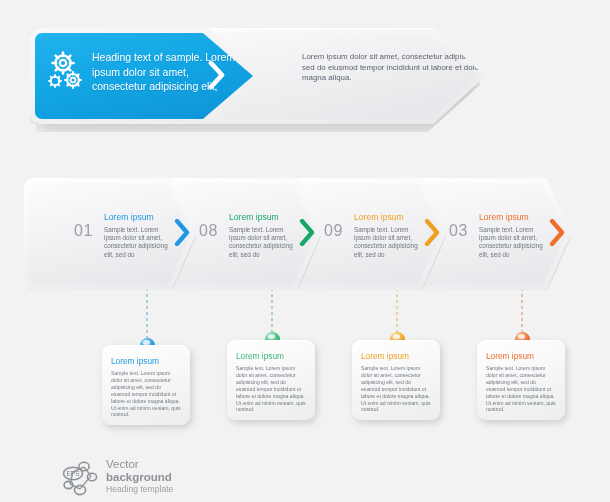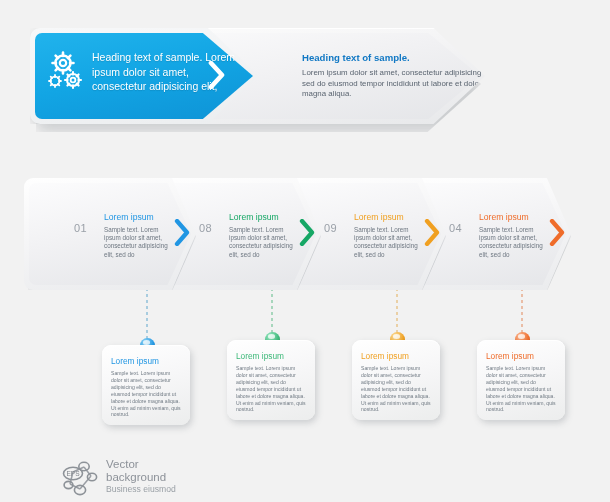--- a/index.html
+++ b/index.html
@@ -86,21 +86,21 @@
     position:absolute;left:5px;top:5px;width:162px;height:102px;
     background:linear-gradient(168deg,#fcfcfd 0%,#f2f2f4 46%,#e5e6e9 100%);
     clip-path:polygon(0 0, 85.5% 0, 100% 50%, 85.5% 100%, 0 100%, 8% 50%);
   }
   .seg.first .shadow,.seg.first .outer{clip-path:polygon(0 0, 86% 0, 100% 50%, 86% 100%, 0 100%);}
   .seg.first .outer{border-radius:9px 0 0 9px;}
   .seg.first .inner{clip-path:polygon(0 0, 85.5% 0, 100% 50%, 85.5% 100%, 0 100%);border-radius:7px 0 0 7px;}
 
   .seg-num{
     position:absolute;left:50px;top:44px;
-    font-size:11px;color:#9aa0a8;letter-spacing:.5px;font-family:"Liberation Sans",sans-serif;
+    font-size:16px;color:#9aa0a8;letter-spacing:.5px;font-family:"Liberation Sans",sans-serif;
   }
   .seg-txt{position:absolute;left:80px;top:34px;width:66px;}
   .seg-head{font-size:8.6px;font-weight:normal;line-height:11px;margin-bottom:3px;}
   .seg-body{font-size:6.3px;line-height:8.2px;color:#6d7680;}
   .seg-chev{position:absolute;left:150px;top:41px;width:16px;height:27px;}
 
   
   .conn{position:absolute;width:2px;}
   .conn .line{
     position:absolute;left:0;top:0;width:2px;height:100%;
@@ -126,36 +126,35 @@
     box-shadow:2px 3px 6px rgba(120,125,133,.30), 0 1px 0 rgba(255,255,255,.9) inset;
   }
   .card-head{position:absolute;left:9px;top:11px;font-size:8.3px;line-height:10px;}
   .card-body{position:absolute;left:9px;top:25px;width:70px;font-size:5.1px;line-height:6.9px;color:#707a84;}
 
   
   .logo{position:absolute;left:60px;top:458px;width:160px;height:44px;}
   .logo-mark{position:absolute;left:0;top:2px;width:40px;height:38px;}
   .logo-txt{position:absolute;left:46px;top:0;}
   .logo-l1{font-size:11.5px;color:#8d9299;line-height:13px;}
-  .logo-l2{font-size:11.5px;color:#8d9299;line-height:13px;}
+  .logo-l2{font-size:11.5px;color:#8d9299;line-height:13px;font-weight:bold;}
   .logo-l3{font-size:8.6px;color:#9aa0a6;line-height:11px;}
 </style>
 </head>
 <body>
 
 <div class="stage">
 
   <div class="banner-row">
 
     <div class="banner-shadow"></div>
 
     <div class="banner banner-2">
       <div class="banner-2-inner"></div>
       <div class="b2-text">
-        <div class="b2-head">Heading text of sample.</div>
         <div class="b2-body">Lorem ipsum dolor sit amet, consectetur adipisicing elit, sed do eiusmod tempor incididunt ut labore et dolore magna aliqua.</div>
       </div>
       <svg class="chev-b2" viewBox="0 0 16 28">
         <path d="M2 2 L13 14 L2 26" stroke="#1ba4e0" stroke-width="4.2" fill="none" stroke-linecap="round" stroke-linejoin="round"></path>
       </svg>
     </div>
 
     <div class="banner banner-1">
       <div class="banner-1-fill"></div>
 
@@ -237,21 +236,21 @@
       </div>
       <svg class="seg-chev" viewBox="0 0 16 27">
         <path d="M3 2 L13 13.5 L3 25" stroke="#f0a021" stroke-width="4.3" fill="none" stroke-linecap="round" stroke-linejoin="round"></path>
       </svg>
     </div>
 
     <div class="seg" style="left:375px;z-index:1;">
       <div class="shadow"></div>
       <div class="outer"></div>
       <div class="inner"></div>
-      <div class="seg-num">04</div>
+      <div class="seg-num">03</div>
       <div class="seg-txt">
         <div class="seg-head" style="color:#ef6c2a">Lorem ipsum</div>
         <div class="seg-body">Sample text. Lorem ipsum dolor sit amet, consectetur adipisicing elit, sed do</div>
       </div>
       <svg class="seg-chev" viewBox="0 0 16 27">
         <path d="M3 2 L13 13.5 L3 25" stroke="#ef6c2a" stroke-width="4.3" fill="none" stroke-linecap="round" stroke-linejoin="round"></path>
       </svg>
     </div>
   </div>
 
@@ -309,17 +308,17 @@
         <ellipse cx="32" cy="17" rx="4.6" ry="3.8"></ellipse>
         <ellipse cx="20" cy="30" rx="5.6" ry="4.6"></ellipse>
         <ellipse cx="8.5" cy="25" rx="4.4" ry="3.6"></ellipse>
         <ellipse cx="13" cy="13.5" rx="9.5" ry="6.2"></ellipse>
       </g>
       <text x="13" y="16" font-family="Liberation Sans, sans-serif" font-size="6.6" fill="#7e838a" text-anchor="middle">EPS</text>
     </svg>
     <div class="logo-txt">
       <div class="logo-l1">Vector</div>
       <div class="logo-l2">background</div>
-      <div class="logo-l3">Business eiusmod</div>
+      <div class="logo-l3">Heading template</div>
     </div>
   </div>
 
 </div>
 
 </body></html>

